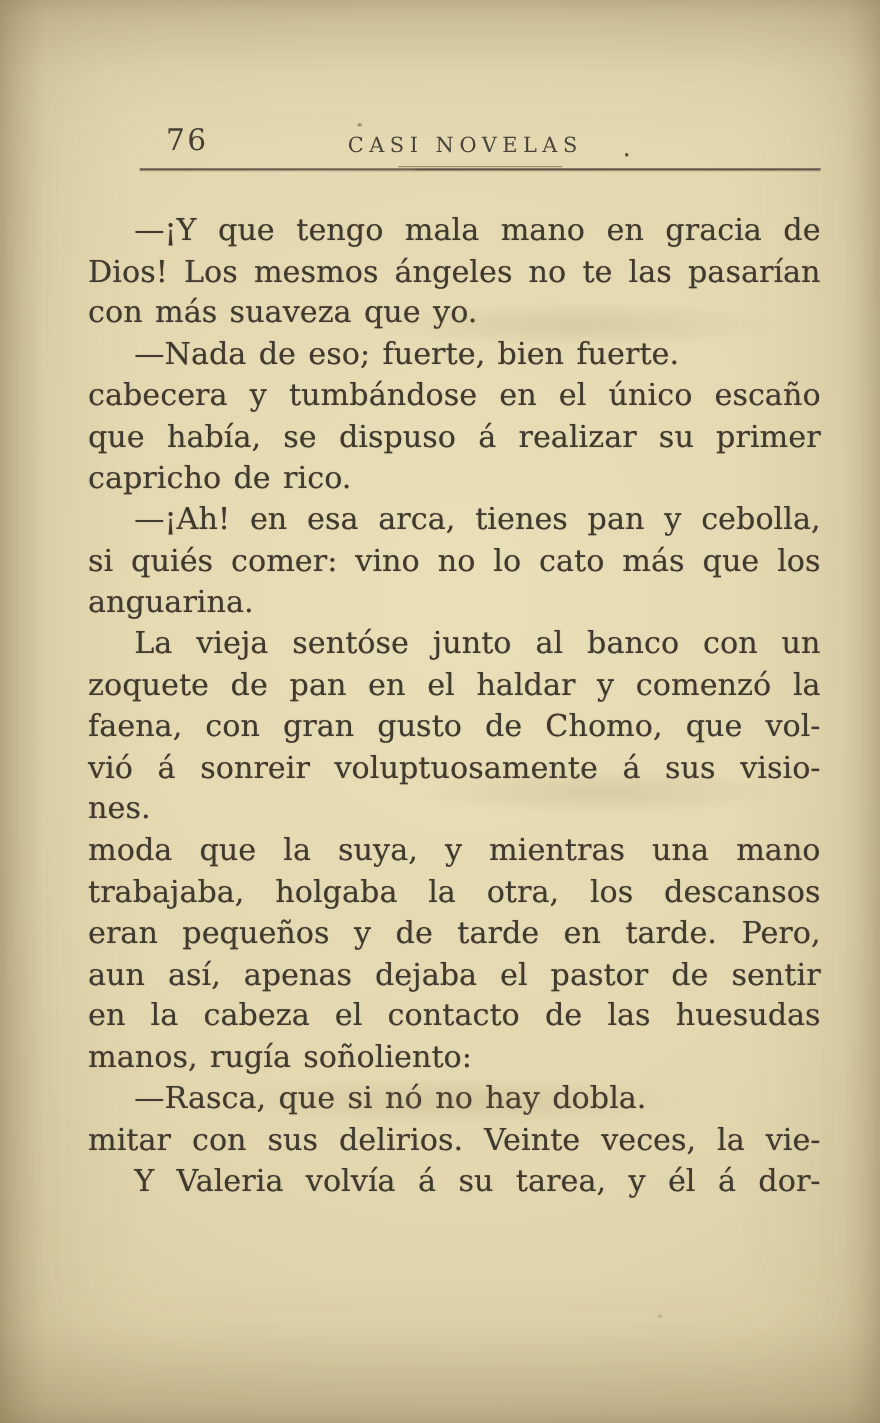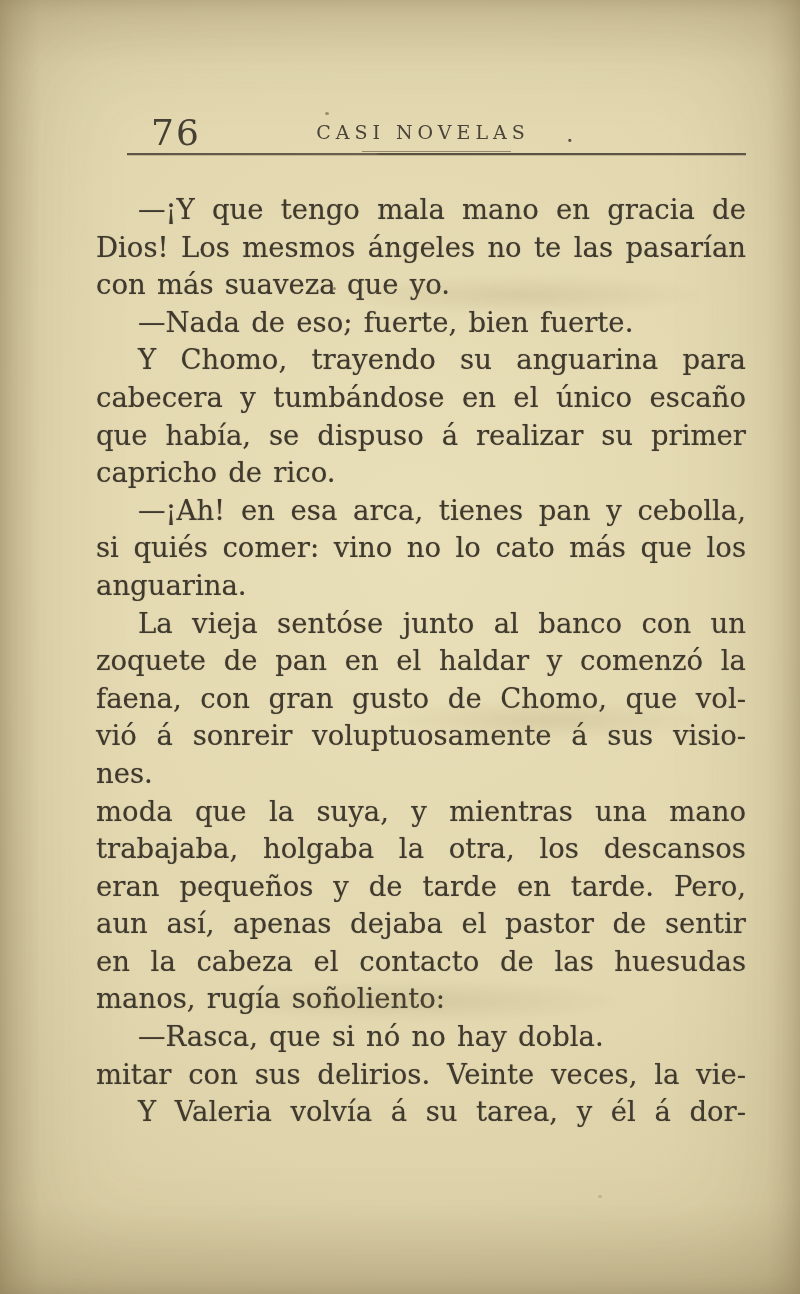--- a/index.html
+++ b/index.html
@@ -19,21 +19,21 @@
     content:"";position:absolute;inset:0;pointer-events:none;
     background:
       linear-gradient(90deg, rgba(110,92,52,.20), rgba(110,92,52,0) 5%),
       linear-gradient(270deg, rgba(110,92,52,.14), rgba(110,92,52,0) 4%),
       linear-gradient(0deg, rgba(110,92,52,.16), rgba(110,92,52,0) 7%),
       linear-gradient(180deg, rgba(110,92,52,.10), rgba(110,92,52,0) 5%);
   }
   .header{position:absolute;left:0;top:0;width:100%;}
   .pagenum{
     position:absolute;left:151px;top:112px;
-    font-size:36px;letter-spacing:2px;color:#464034;
+    font-size:27px;letter-spacing:2px;color:#464034;
   }
   .title{
     position:absolute;left:46px;right:0;top:121px;
     text-align:center;font-size:19px;letter-spacing:5px;
     color:#4a443a;
   }
   .fleck{
     position:absolute;left:566px;top:120px;font-size:24px;color:#564e40;
   }
   .rule{
@@ -45,21 +45,21 @@
     content:"";position:absolute;left:38%;top:-2px;width:24%;height:1px;
     background:rgba(80,70,48,.55);
   }
   .bodytext{
     position:absolute;left:80px;top:191px;width:666px;
     font-size:27.5px;line-height:37.6px;
     color:#3f392e;
     text-shadow:0 0 1px rgba(62,54,38,.45);
     word-spacing:2.5px;
   }
-  .line{white-space:normal;margin-left:16px;}
+  .line{white-space:normal;}
   .j{text-align:justify;text-align-last:justify;}
   .last{text-align:left;}
   .in{text-indent:42px;}
   
   .ghost{
     position:absolute;pointer-events:none;border-radius:50%;
     background:radial-gradient(ellipse, rgba(140,122,78,.16), rgba(140,122,78,0) 70%);
     filter:blur(2px);
   }
   .g1{left:330px;top:275px;width:380px;height:40px;}
@@ -80,21 +80,20 @@
     <span class="title">CASI NOVELAS</span>
     <span class="fleck">.</span>
     <div class="rule"></div>
   </div>
 
   <div class="bodytext">
     <div class="line in j">—¡Y que tengo mala mano en gracia de</div>
     <div class="line j">Dios! Los mesmos ángeles no te las pasarían</div>
     <div class="line last">con más suaveza que yo.</div>
     <div class="line in last">—Nada de eso; fuerte, bien fuerte.</div>
-    <div class="line in j">Y Chomo, trayendo su anguarina para</div>
     <div class="line j">cabecera y tumbándose en el único escaño</div>
     <div class="line j">que había, se dispuso á realizar su primer</div>
     <div class="line last">capricho de rico.</div>
     <div class="line in j">—¡Ah! en esa arca, tienes pan y cebolla,</div>
     <div class="line j">si quiés comer: vino no lo cato más que los</div>
     <div class="line last">anguarina.</div>
     <div class="line in j">La vieja sentóse junto al banco con un</div>
     <div class="line j">zoquete de pan en el haldar y comenzó la</div>
     <div class="line j">faena, con gran gusto de Chomo, que vol-</div>
     <div class="line j">vió á sonreir voluptuosamente á sus visio-</div>

